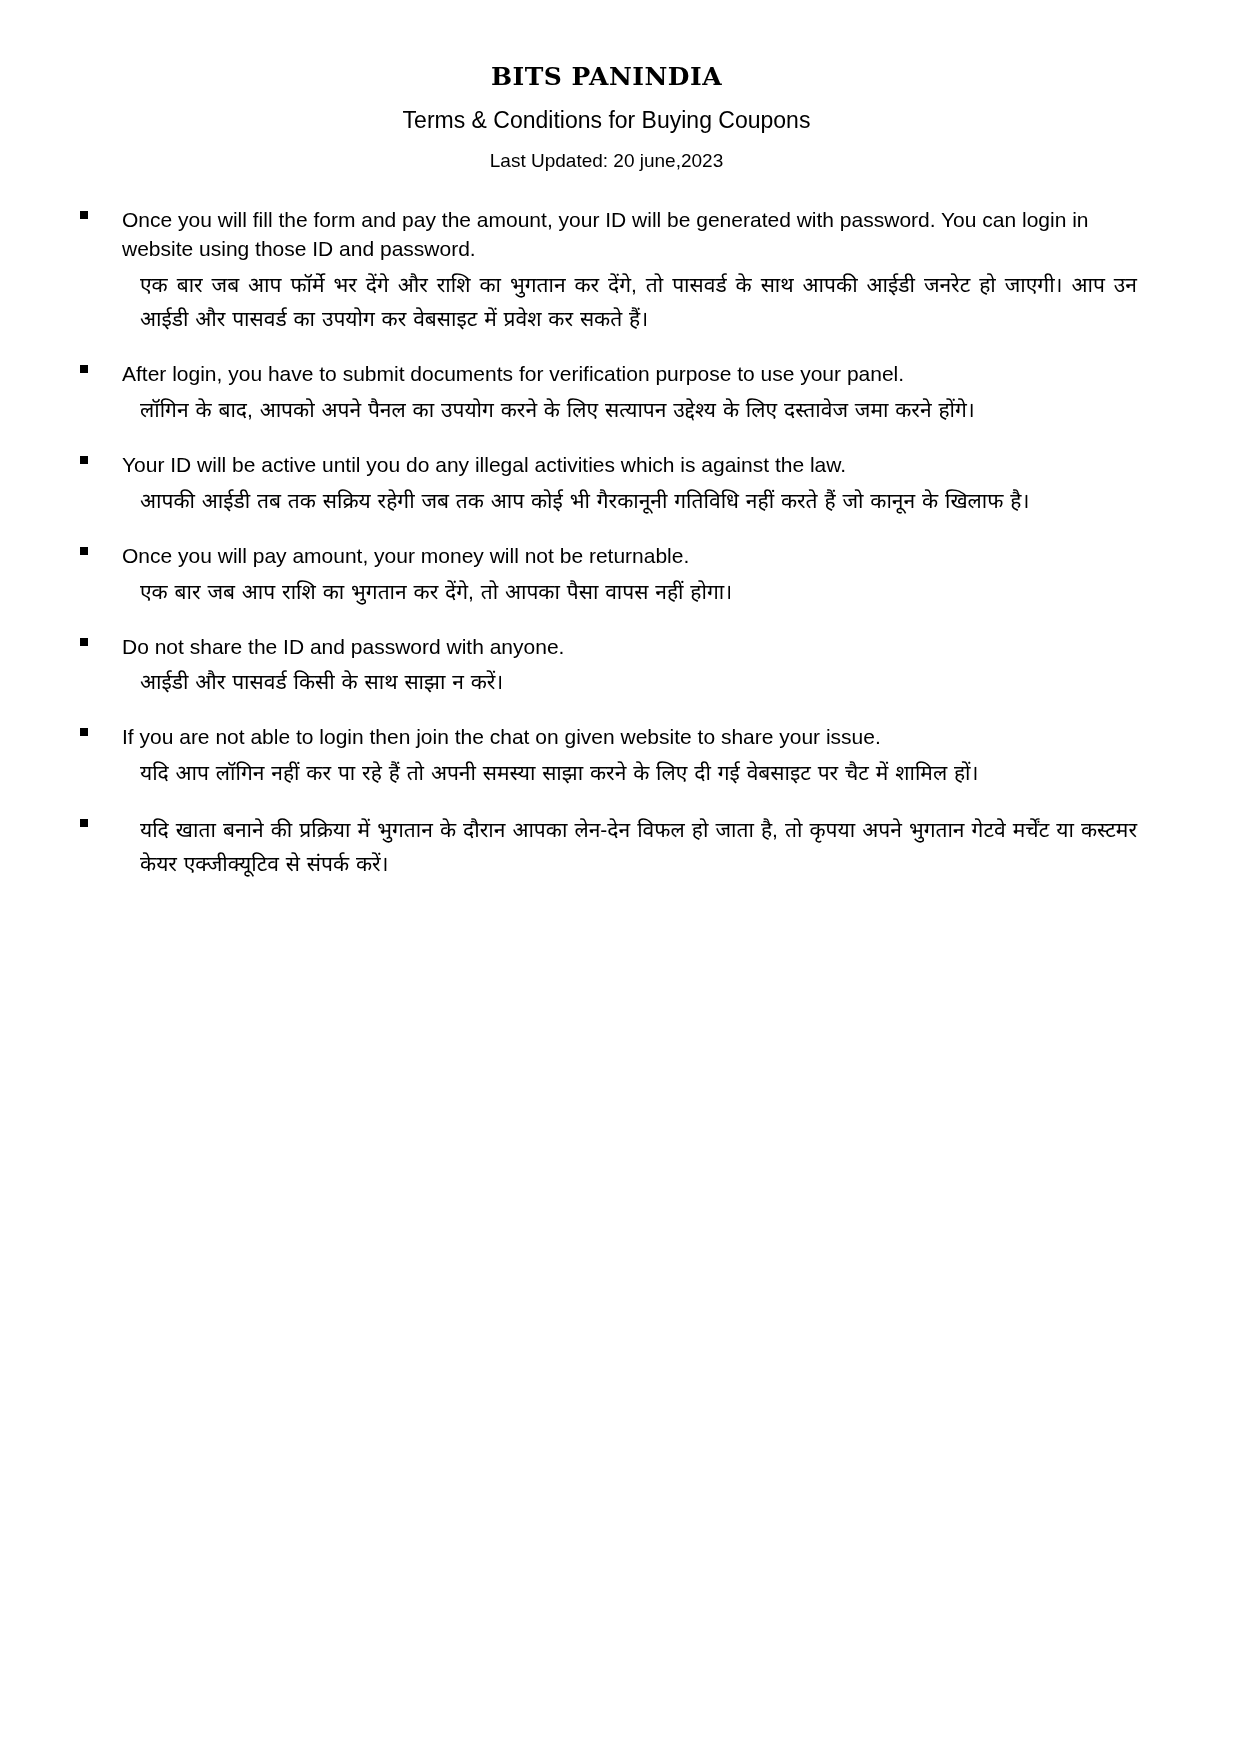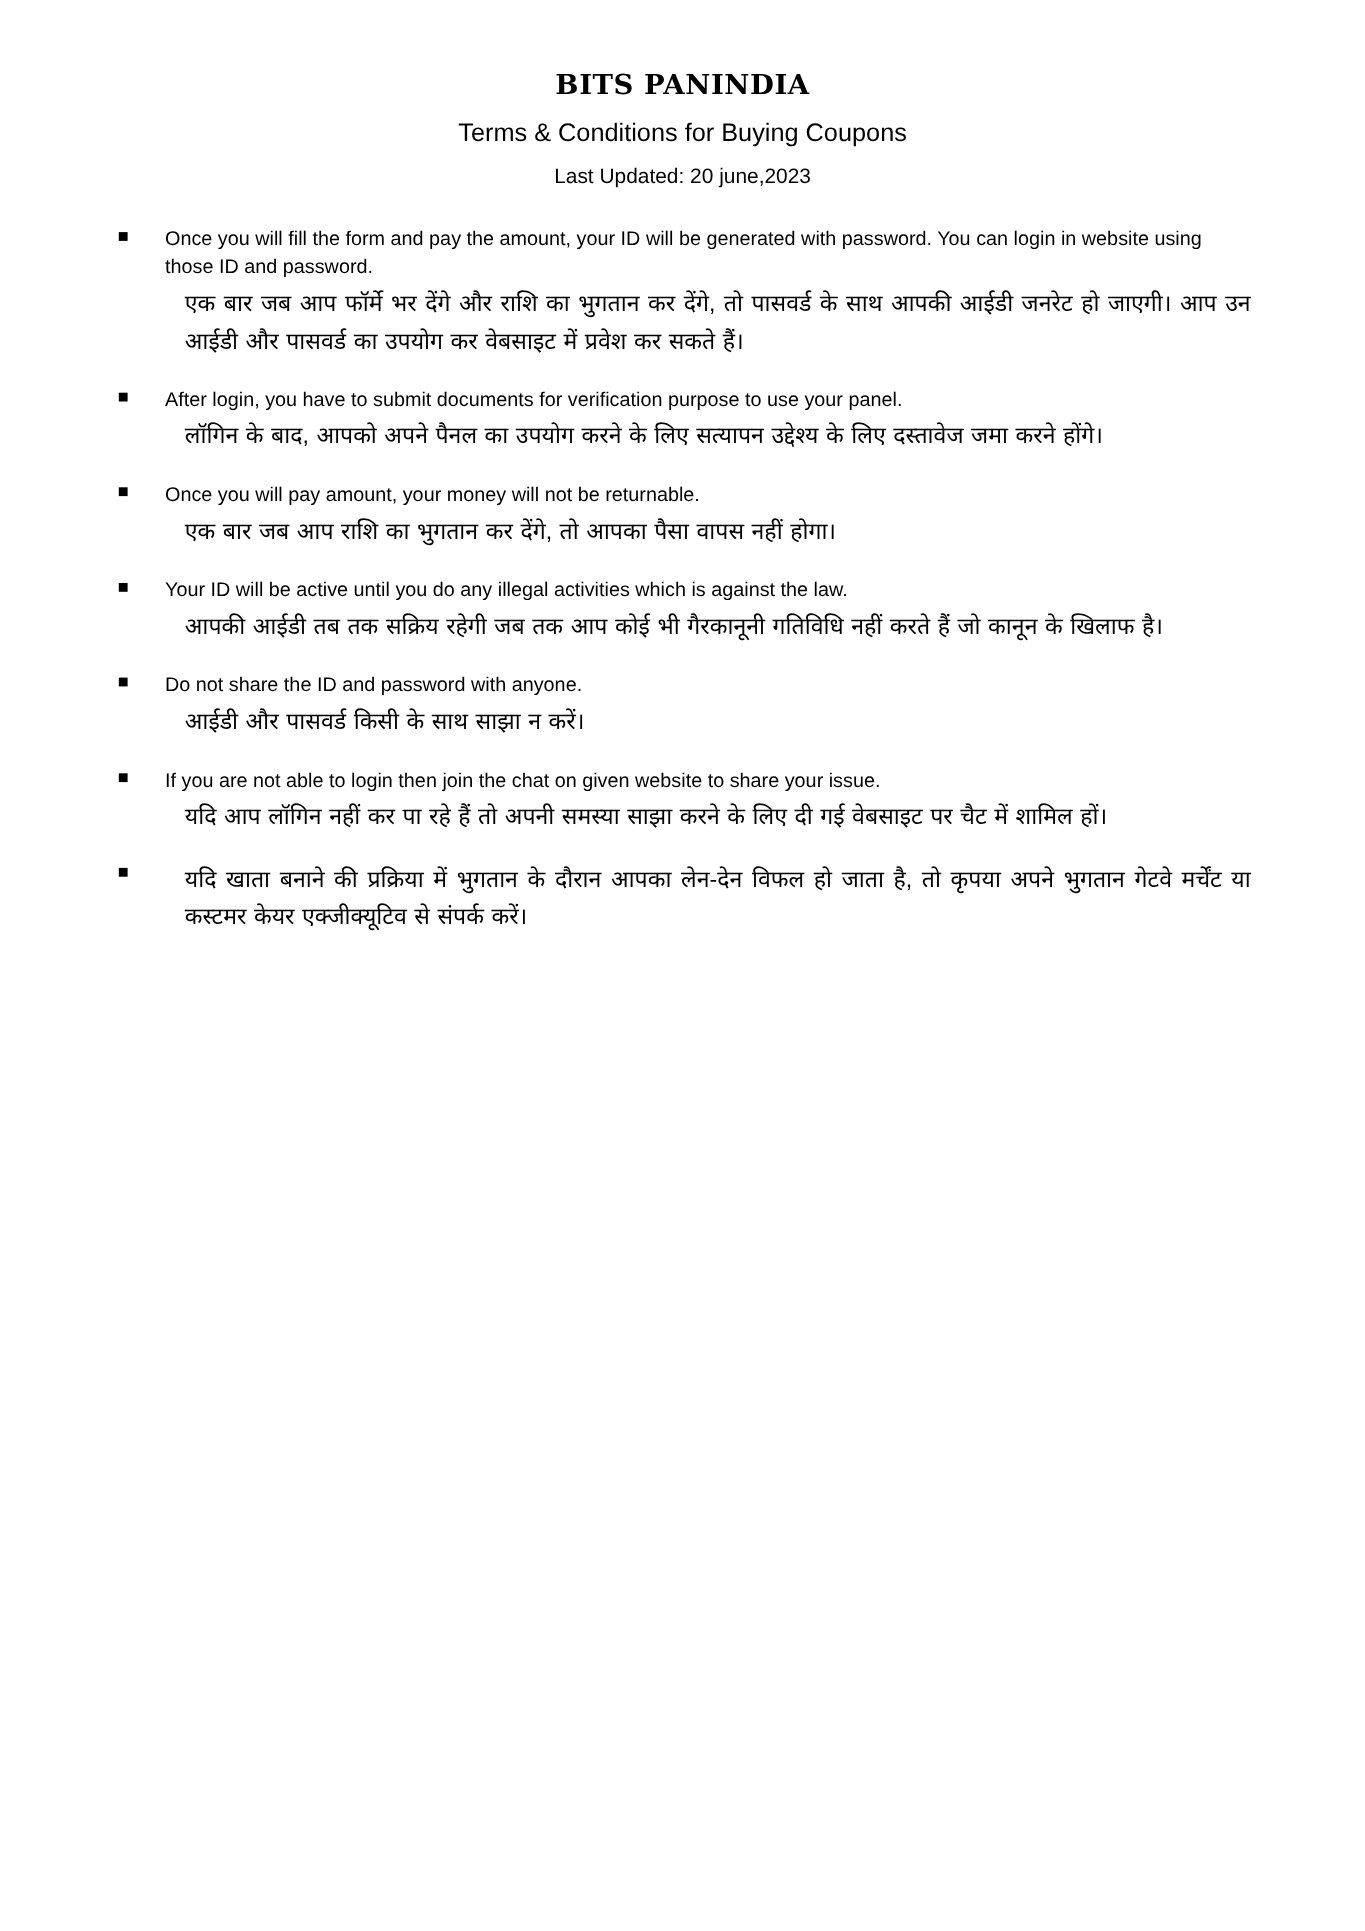--- a/index.html
+++ b/index.html
@@ -12,21 +12,21 @@
     height: 1755px;
     font-family: "Liberation Sans", sans-serif;
     color: #000000;
     overflow: hidden;
   }
   .page {
     position: relative;
     width: 1241px;
     height: 1573px;
     box-sizing: border-box;
-    padding: 62px 104px 0 104px;
+    padding: 62px 104px 0 76px;
   }
   .doc-title {
     text-align: center;
     font-family: "DejaVu Serif", serif;
     font-weight: bold;
     font-size: 25px;
     letter-spacing: 0.5px;
     line-height: 1.2;
     margin: 0 0 14px 0;
   }
@@ -54,21 +54,21 @@
   }
   ul.terms > li .bullet {
     position: absolute;
     left: 4px;
     top: 6px;
     width: 8px;
     height: 8px;
     background: #000;
   }
   .en {
-    font-size: 18px;
+    font-size: 21px;
     line-height: 1.42;
     margin: 0;
   }
   .hi {
     font-size: 21px;
     line-height: 1.62;
     margin: 4px 0 0 18px;
     text-align: justify;
     text-justify: inter-word;
     word-spacing: 1px;
@@ -95,28 +95,28 @@
     </li>
 
     <li>
       <span class="bullet"></span>
       <p class="en">After login, you have to submit documents for verification purpose to use your panel.</p>
       <p class="hi">लॉगिन के बाद, आपको अपने पैनल का उपयोग करने के लिए सत्यापन उद्देश्य के लिए दस्तावेज जमा करने होंगे।</p>
     </li>
 
     <li>
       <span class="bullet"></span>
-      <p class="en">Once you will pay amount, your money will not be returnable.</p>
-      <p class="hi nojust">एक बार जब आप राशि का भुगतान कर देंगे, तो आपका पैसा वापस नहीं होगा।</p>
+      <p class="en">Your ID will be active until you do any illegal activities which is against the law.</p>
+      <p class="hi">आपकी आईडी तब तक सक्रिय रहेगी जब तक आप कोई भी गैरकानूनी गतिविधि नहीं करते हैं जो कानून के खिलाफ है।</p>
     </li>
 
     <li>
       <span class="bullet"></span>
-      <p class="en">Your ID will be active until you do any illegal activities which is against the law.</p>
-      <p class="hi">आपकी आईडी तब तक सक्रिय रहेगी जब तक आप कोई भी गैरकानूनी गतिविधि नहीं करते हैं जो कानून के खिलाफ है।</p>
+      <p class="en">Once you will pay amount, your money will not be returnable.</p>
+      <p class="hi nojust">एक बार जब आप राशि का भुगतान कर देंगे, तो आपका पैसा वापस नहीं होगा।</p>
     </li>
 
     <li>
       <span class="bullet"></span>
       <p class="en">Do not share the ID and password with anyone.</p>
       <p class="hi nojust">आईडी और पासवर्ड किसी के साथ साझा न करें।</p>
     </li>
 
     <li>
       <span class="bullet"></span>

